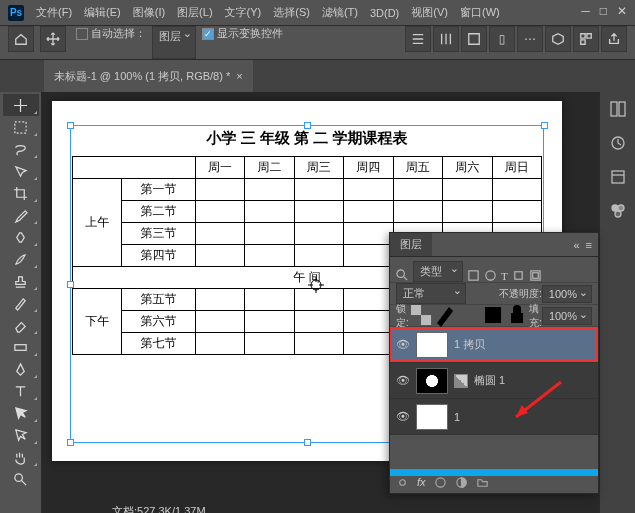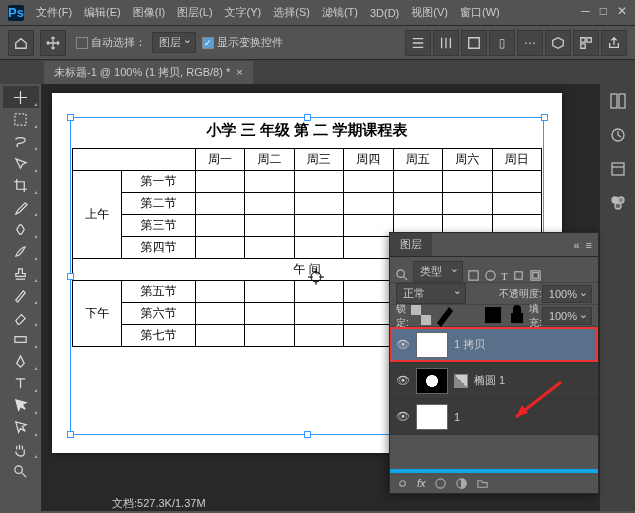--- a/index.html
+++ b/index.html
@@ -1,30 +1,30 @@
 <!DOCTYPE html>
 <html><head>
 <meta charset="utf-8">
 <style>
 *{box-sizing:border-box;margin:0;padding:0;font-family:"Microsoft YaHei",Arial,sans-serif}
 body{background:#535353;width:635px;height:513px;overflow:hidden;color:#ccc;font-size:11px;position:relative}
 .menubar{background:#535353;height:26px;display:flex;align-items:center;padding:0 8px;gap:12px;border-bottom:1px solid #2a2a2a}
-.menubar .logo{width:16px;height:16px;background:#001e36;color:#31a8ff;font-size:13px;font-weight:bold;display:flex;align-items:center;justify-content:center;border-radius:2px}
+.menubar .logo{width:16px;height:16px;background:#001e36;color:#31a8ff;font-size:10px;font-weight:bold;display:flex;align-items:center;justify-content:center;border-radius:2px}
 .menubar span{cursor:default}
 .winctl{position:absolute;right:8px;top:4px;display:flex;gap:10px;font-size:12px}
-.optbar{background:#535353;height:34px;display:flex;align-items:center;padding:0 8px;gap:6px;border-bottom:1px solid #2a2a2a}
+.optbar{background:#535353;height:34px;display:flex;padding:0 8px;gap:6px;border-bottom:1px solid #2a2a2a}
 .ibtn{width:26px;height:26px;background:#454545;border:1px solid #383838;display:flex;align-items:center;justify-content:center;color:#ccc;font-size:12px}
 .ibtn svg{width:14px;height:14px;stroke:#ccc;fill:none;stroke-width:1.5}
 .chk{width:12px;height:12px;border:1px solid #888;display:inline-block;vertical-align:middle;margin-right:3px}
 .chk.on{background:#5a9fd4}
 .chk.on::after{content:"✓";color:#fff;font-size:9px;position:relative;top:-2px;left:1px}
 .sel{background:#454545;border:1px solid #383838;padding:2px 14px 2px 6px;position:relative;font-size:11px}
 .sel::after{content:"⌄";position:absolute;right:3px;top:0}
 .optright{margin-left:auto;display:flex;gap:2px}
-.tabbar{background:#424242;height:24px;display:flex;align-items:center;padding-left:44px}
+.tabbar{background:#424242;height:32px;display:flex;padding-left:44px}
 .doctab{background:#535353;padding:4px 10px;font-size:11px;display:flex;align-items:center;gap:6px}
 .main{display:flex;height:427px}
 .tools{width:42px;background:#535353;display:flex;flex-direction:column;padding-top:2px;border-right:1px solid #2a2a2a}
 .tool{width:36px;height:22px;margin:0 auto;display:flex;align-items:center;justify-content:center;position:relative}
 .tool.a{background:#3a3a3a}
 .tool svg{width:15px;height:15px;stroke:#ddd;fill:none;stroke-width:1.3}
 .tool .tri{position:absolute;right:2px;bottom:2px;width:0;height:0;border-left:3px solid transparent;border-bottom:3px solid #aaa}
 .canvas{flex:1;background:#282828;position:relative;overflow:hidden}
 .doc{position:absolute;left:10px;top:9px;width:510px;height:360px;background:#fff;box-shadow:0 0 8px rgba(0,0,0,.5)}
 .docin{padding:28px 20px 20px 20px;color:#000}
@@ -41,21 +41,21 @@
 .ltab{background:#424242;padding:4px 10px;font-size:11px}
 .lflt{height:26px;display:flex;align-items:flex-end;padding:0 6px;gap:4px;border-bottom:1px solid #444}
 .lflt svg{width:13px;height:13px;stroke:#bbb;fill:none;stroke-width:1.2}
 .lrow{height:22px;display:flex;align-items:center;padding:0 6px;font-size:10px;border-bottom:1px solid #444}
 .llist{background:#3a3a3a}
 .litem{height:36px;display:flex;align-items:center;padding:0 6px;gap:6px;border-bottom:1px solid #333;position:relative}
 .eye{width:14px;text-align:center}
 .lthumb{width:32px;height:26px;background:#fff;border:1px solid #666}
 .lsel{box-shadow:inset 0 0 0 2px #e33}
 .arrow{position:absolute;right:32px;bottom:66px;pointer-events:none}
-.lbot{height:24px;display:flex;align-items:center;padding:0 6px;gap:8px;border-top:4px solid #0ea5e9;position:absolute;bottom:0;width:100%}
+.lbot{height:24px;display:flex;align-items:flex-start;padding:0 6px;gap:8px;border-top:7px solid #0ea5e9;position:absolute;bottom:0;width:100%}
 .lbot svg{width:13px;height:13px;stroke:#aaa;fill:none;stroke-width:1.2}
 .cross{position:absolute;width:20px;height:20px}
 </style>
 </head>
 <body>
 
 <div class="menubar">
   <div class="logo">Ps</div>
   <span>文件(F)</span>
   <span>编辑(E)</span>

